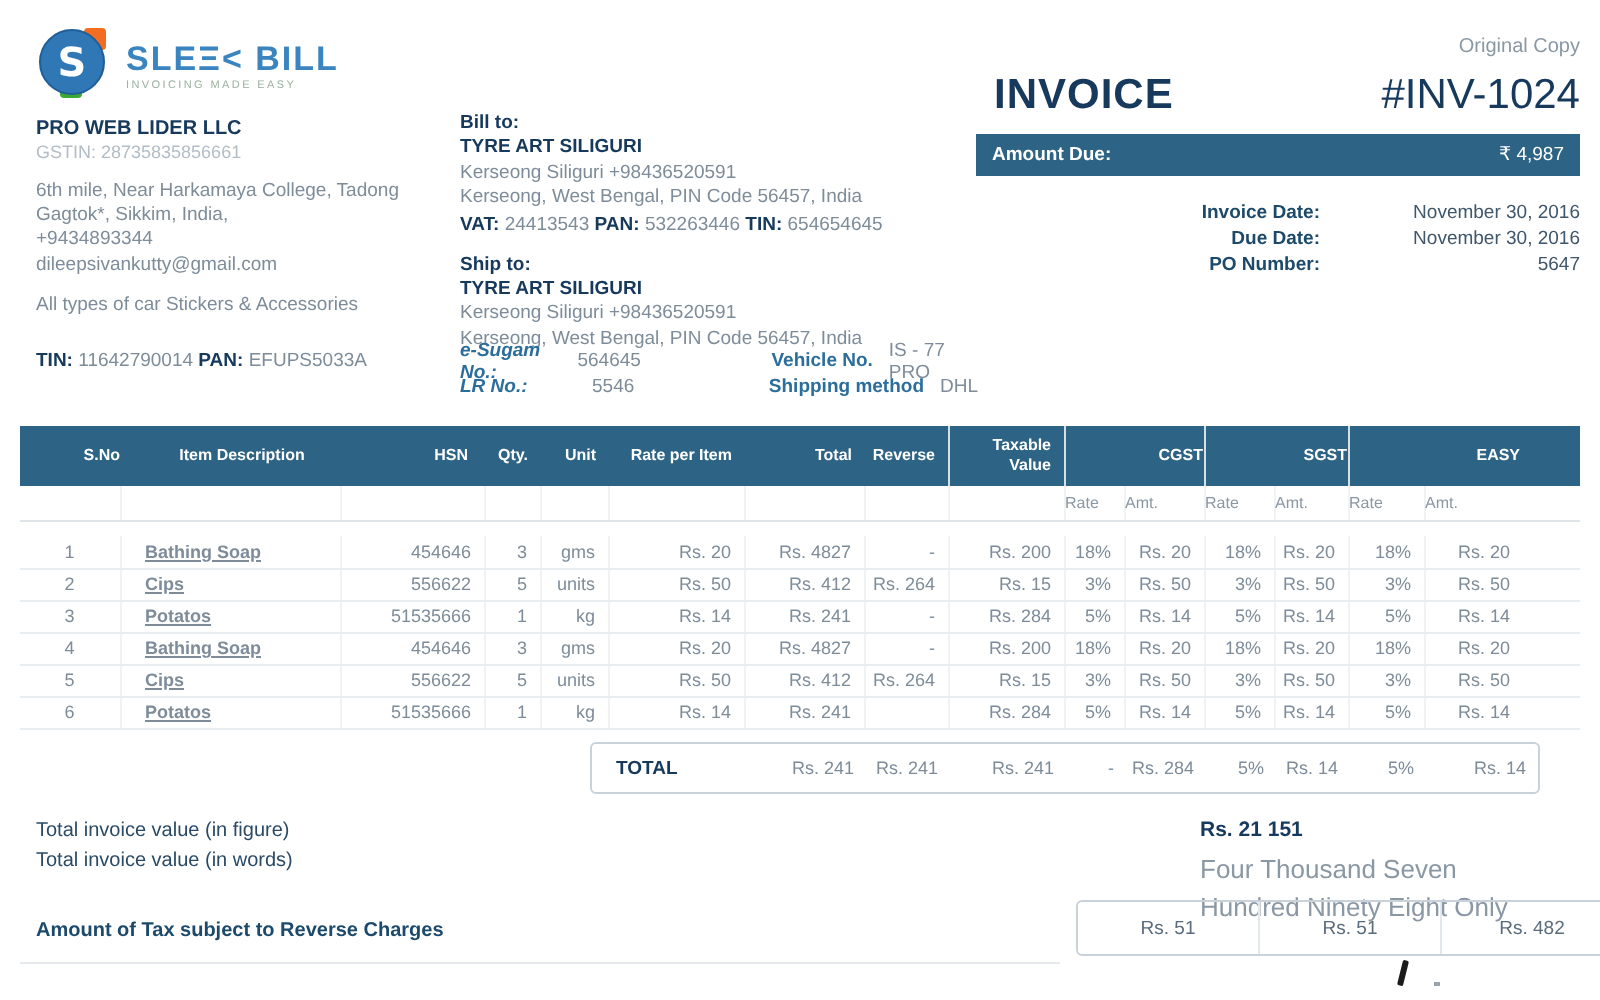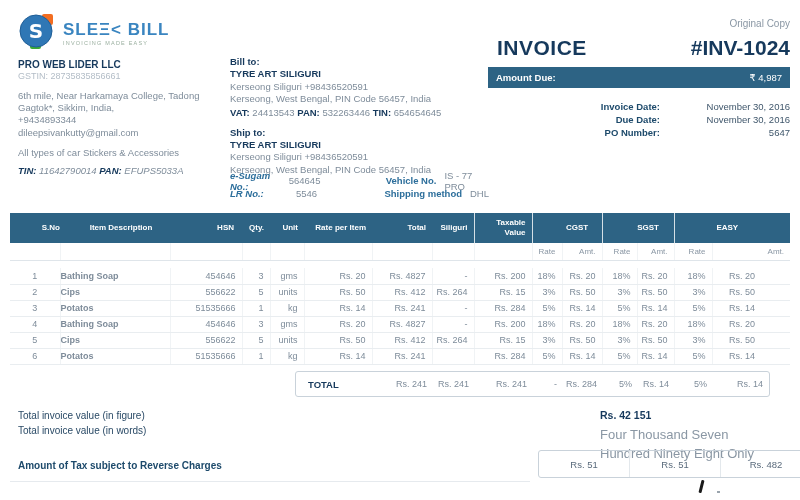--- a/index.html
+++ b/index.html
@@ -9,36 +9,36 @@
     font-family:"Liberation Sans","DejaVu Sans",sans-serif; color:#1d4a6b;
     overflow:hidden; margin:0 auto;
   }
   
   .logo { position:absolute; left:18px; top:12px; display:flex; align-items:center; gap:7px; }
   .wordmark { color:#3a85c0; font-weight:bold; font-size:17px; letter-spacing:1px; line-height:1; }
   .tagline { color:#9aaf9f; font-size:5.5px; letter-spacing:1.2px; margin-top:2px; }
   
   .original-copy { position:absolute; right:10px; top:18px; font-size:10px; color:#8a97a4; }
   .invoice-title { position:absolute; left:497px; top:36px; font-size:21px; font-weight:bold; letter-spacing:.5px; color:#16395c; }
-  .invoice-number { position:absolute; right:10px; top:36px; font-size:21px; font-weight:bold; color:#16395c; }
+  .invoice-number { position:absolute; right:10px; top:36px; font-size:21px; font-weight:normal; color:#16395c; }
   .amount-due-bar { position:absolute; left:488px; top:67px; width:302px; height:21px;
     background:#2d6384; color:#fff; display:flex; justify-content:space-between; align-items:center;
     padding:0 8px; font-size:9.5px; }
   .amount-due-bar .lbl { font-weight:bold; }
   .meta { position:absolute; left:540px; top:100px; width:250px; font-size:9.5px; }
   .meta-row { display:flex; height:13px; align-items:center; }
   .meta-row .m-lbl { width:120px; text-align:right; font-weight:bold; color:#1d4a6b; }
   .meta-row .m-val { width:130px; text-align:right; color:#3f566b; }
   
   .seller { position:absolute; left:18px; top:58px; width:205px; font-size:9.5px; line-height:1.3; }
   .seller .name { font-weight:bold; font-size:10px; color:#16395c; }
   .seller .gstin { color:#b3bdc7; font-size:9px; margin-bottom:7px; }
   .seller .addr { color:#7e8c9a; }
   .seller .biz { color:#7e8c9a; margin-top:8px; }
-  .seller .ids { margin-top:6px; color:#7e8c9a;font-style:italic; }
+  .seller .ids { margin-top:16px; color:#7e8c9a; }
   .seller .ids b { color:#16395c; }
   
   .parties { position:absolute; left:230px; top:56px; width:250px; font-size:9.5px; line-height:1.3; }
   .parties .sec-lbl { font-weight:bold; color:#16395c; }
   .parties .p-name { font-weight:bold; color:#16395c; }
   .parties .p-line { color:#7e8c9a; }
   .parties .p-ids { color:#7e8c9a; margin-top:2px; }
   .parties .p-ids b { color:#16395c; }
   .ship-gap { height:7px; }
   .shipment { position:absolute; left:230px; top:174px; width:260px; font-size:9.5px; }
@@ -47,30 +47,30 @@
   .ship-row .s-val1 { width:76px; color:#7e8c9a; }
   .ship-row .s-lbl2 { width:90px; text-align:right; font-weight:bold; color:#2c6e9b; }
   .ship-row .s-val2 { padding-left:8px; color:#7e8c9a; }
   
   table.items { position:absolute; left:10px; top:213px; width:780px; border-collapse:collapse; table-layout:fixed; }
   table.items th { background:#2d6384; color:#fff; font-size:8px; font-weight:bold; line-height:1.25; height:30px; vertical-align:middle; }
   th.t-sno { text-align:right;margin-left:46px; }
   th.t-desc { text-align:center; padding-left:12px; }
   th.t-r { text-align:right; padding-right:6px; }
   th.t-hsn { text-align:right; padding-right:8px; }
-  th.t-grp { text-align:center;padding-left:20px; }
+  th.t-grp { text-align:right;padding-left:20px; }
   th.t-grp.igst { padding-right:30px; }
   th.sep { border-left:1px solid rgba(255,255,255,.8); }
-  tr.sub-head td { background:#fff; color:#8a97a4; font-size:8px; height:17px; text-align:right; padding-right:6px;
+  tr.sub-head td { background:#fff; color:#8a97a4; font-size:8px; height:17px; padding-right:6px;
     border-bottom:1px solid #dfe5ea; border-right:1px solid #f0f3f5; }
   tr.spacer td { height:8px; border:none; }
   tr.item-row td { height:16px; font-size:9px; color:#7e8c9a; border-bottom:1px solid #e9edf0; border-right:1px solid #f0f3f5; }
   tr.item-row td:last-child, tr.sub-head td:last-child { border-right:none; }
   td.c-sno { text-align:center; color:#8a97a4; }
-  td.c-desc { text-align:left; padding-left:0; font-weight:bold; color:#173d60; font-size:9px; }
+  td.c-desc { text-align:left; padding-left:12px; font-weight:bold; color:#173d60; font-size:9px;text-decoration:underline; }
   td.num { text-align:right; padding-right:6px; }
   td.ia { padding-right:35px; }
   
   .total-box { position:absolute; left:295px; top:371px; width:475px; height:26px;
     border:1px solid #c9d2da; border-radius:3px; display:flex; align-items:center; font-size:9px; color:#7e8c9a; }
   .total-box .tb-lbl { width:77px; padding-left:12px; font-weight:bold; color:#16395c; font-size:9.5px; }
   .total-box .tb-c { text-align:right; padding-right:6px; }
   
   .f-lbl1 { position:absolute; left:18px; top:410px; font-size:10px; color:#2a4a66; }
   .f-lbl2 { position:absolute; left:18px; top:425px; font-size:10px; color:#2a4a66; }
@@ -202,21 +202,21 @@
     </colgroup>
     <thead>
       <tr>
         <th class="t-sno">S.No</th>
         <th class="t-desc">Item Description</th>
         <th class="t-hsn">HSN</th>
         <th class="t-r">Qty.</th>
         <th class="t-r">Unit</th>
         <th class="t-r">Rate per Item</th>
         <th class="t-r">Total</th>
-        <th class="t-r">Siliguri</th>
+        <th class="t-r">Reverse</th>
         <th class="t-r sep">Taxable Value</th>
         <th class="t-grp sep" colspan="2">CGST</th>
         <th class="t-grp sep" colspan="2">SGST</th>
         <th class="t-grp igst sep" colspan="2">EASY</th>
       </tr>
       <tr class="sub-head">
         <td></td>
           <td></td>
           <td></td>
           <td></td>
@@ -356,21 +356,21 @@
     <span class="tb-c" style="width:30px">-</span>
     <span class="tb-c" style="width:40px">Rs. 284</span>
     <span class="tb-c" style="width:35px">5%</span>
     <span class="tb-c" style="width:37px">Rs. 14</span>
     <span class="tb-c" style="width:38px">5%</span>
     <span class="tb-c" style="width:56px">Rs. 14</span>
   </div>
 
   <div class="f-lbl1">Total invoice value (in figure)</div>
   <div class="f-lbl2">Total invoice value (in words)</div>
-  <div class="f-figure">Rs. 42 151</div>
+  <div class="f-figure">Rs. 21 151</div>
   <div class="f-words">Four Thousand Seven Hundred Ninety Eight Only</div>
   <div class="f-reverse-lbl">Amount of Tax subject to Reverse Charges</div>
 
   <div class="reverse-box">
     <span class="rv-c">Rs. 51</span>
     <span class="rv-c">Rs. 51</span>
     <span class="rv-c">Rs. 482</span>
   </div>
 
   <div class="footer-divider"></div>

